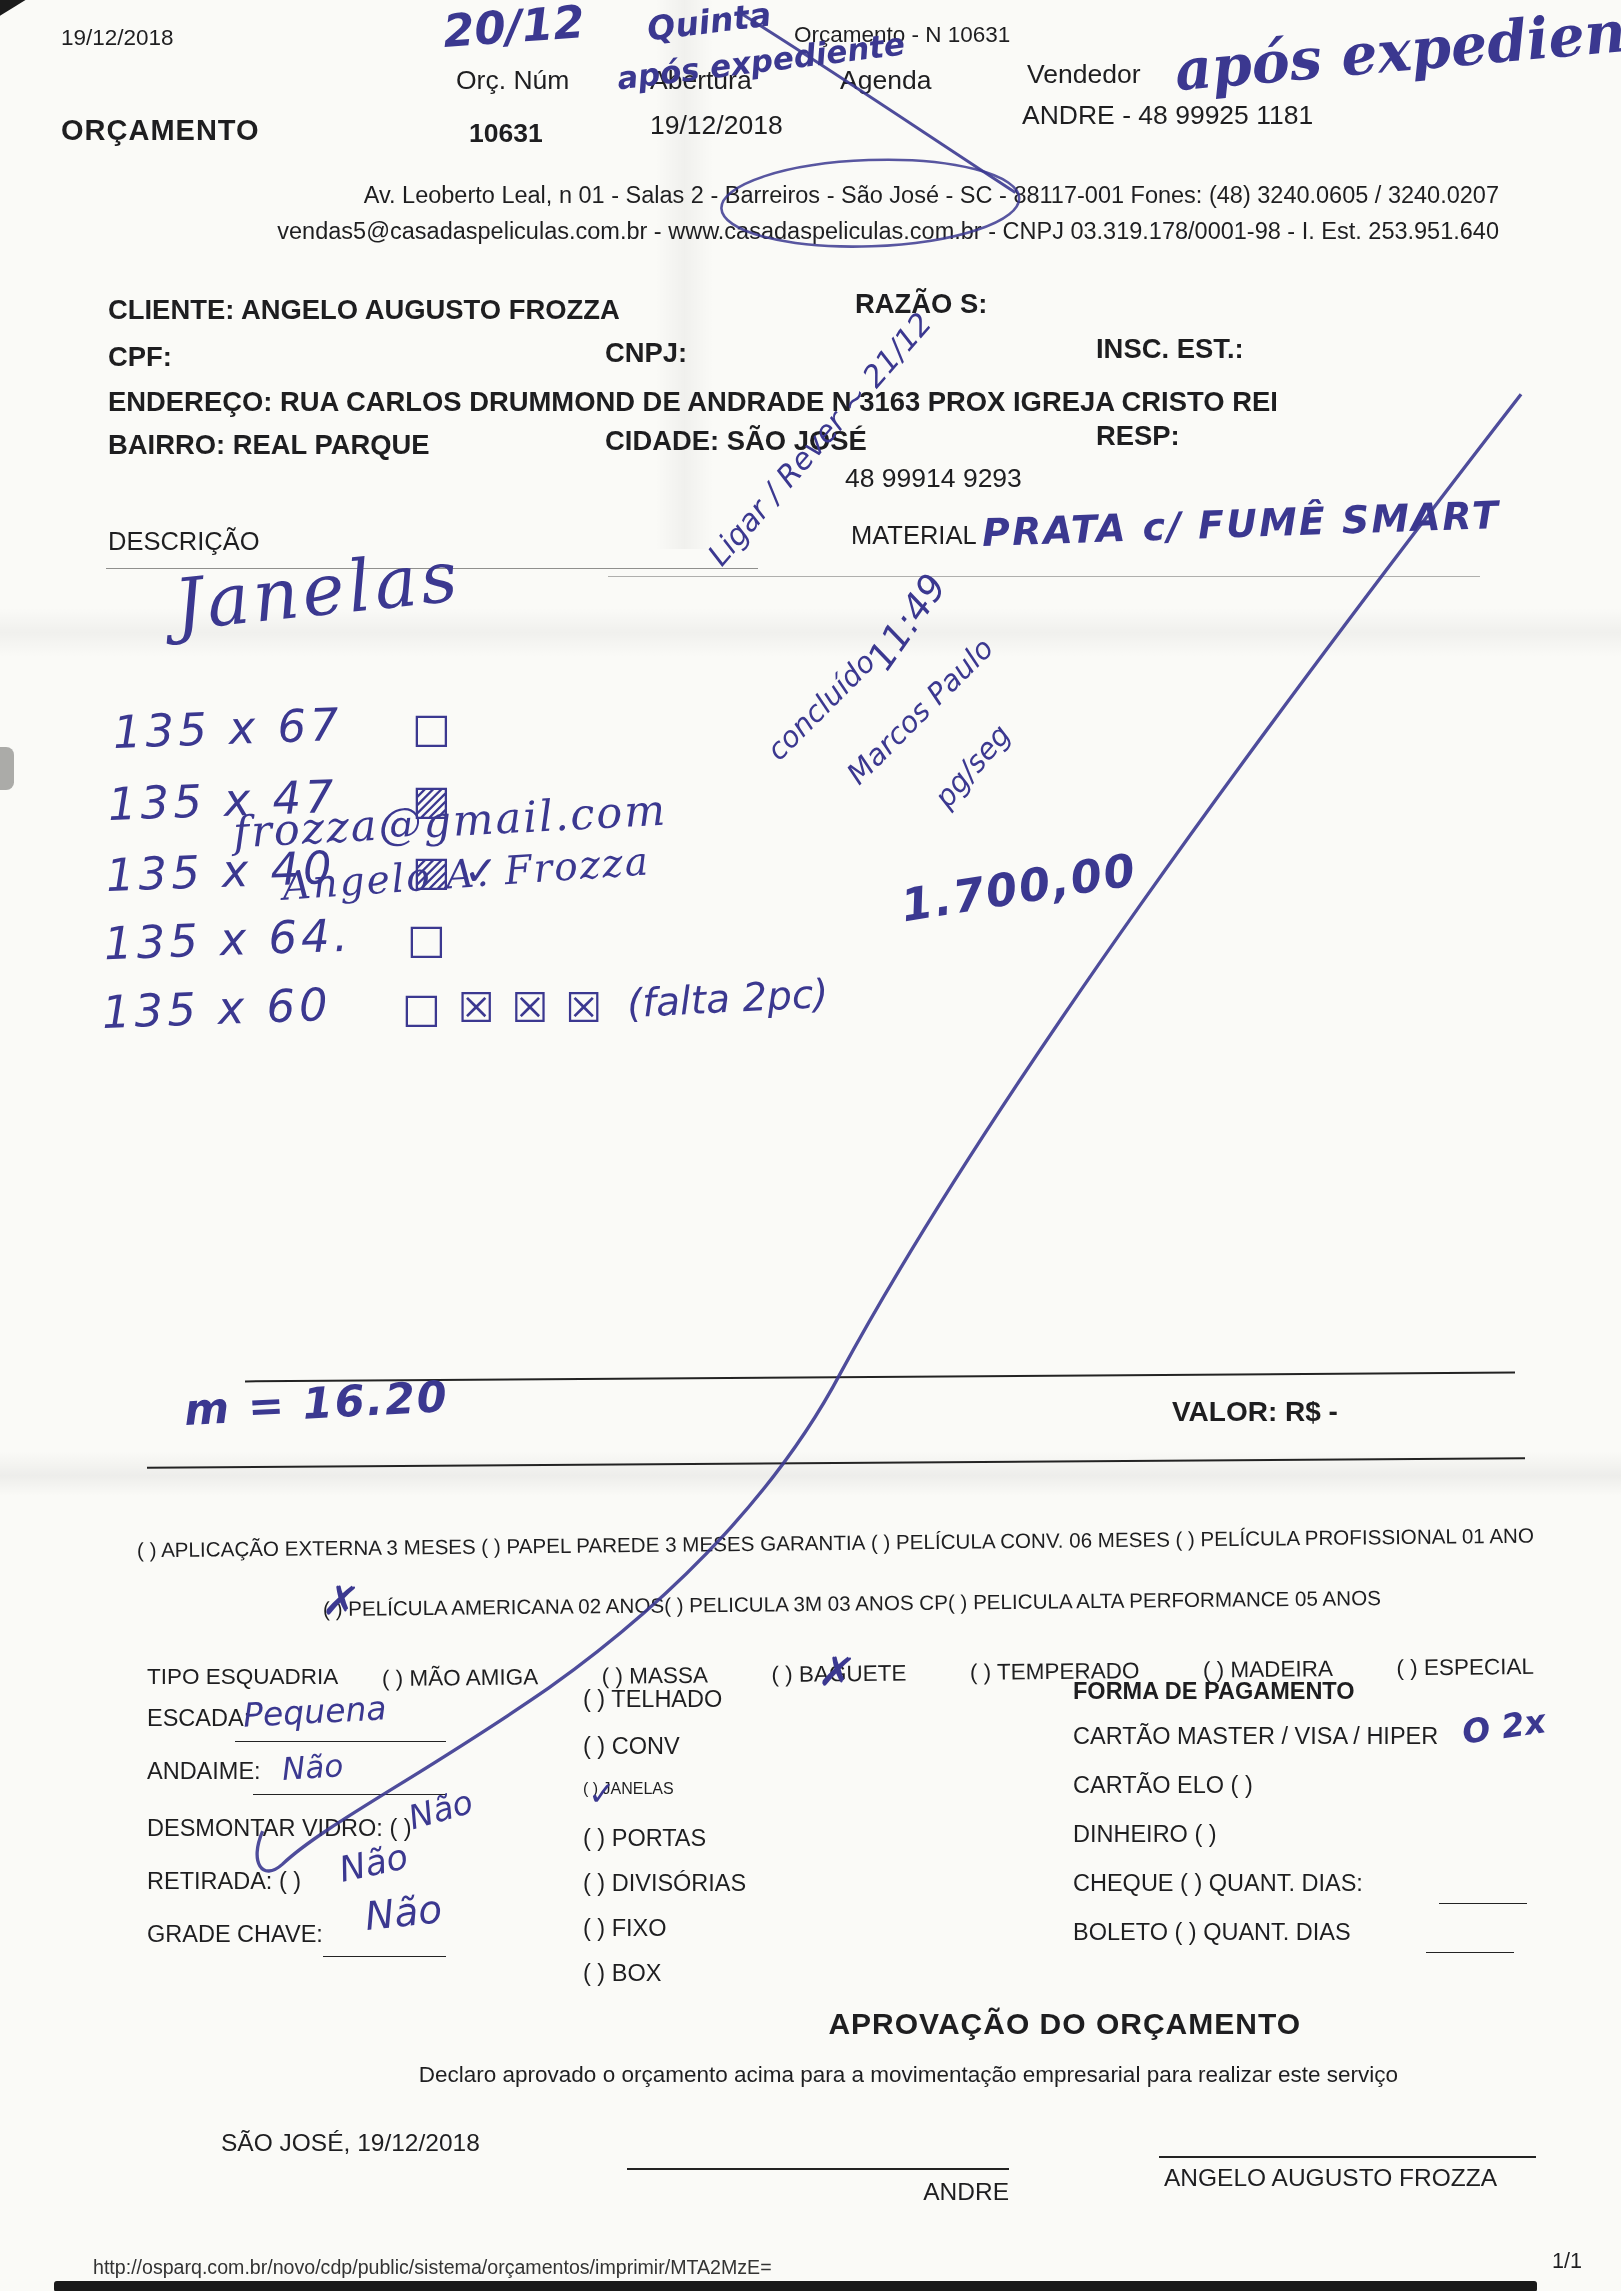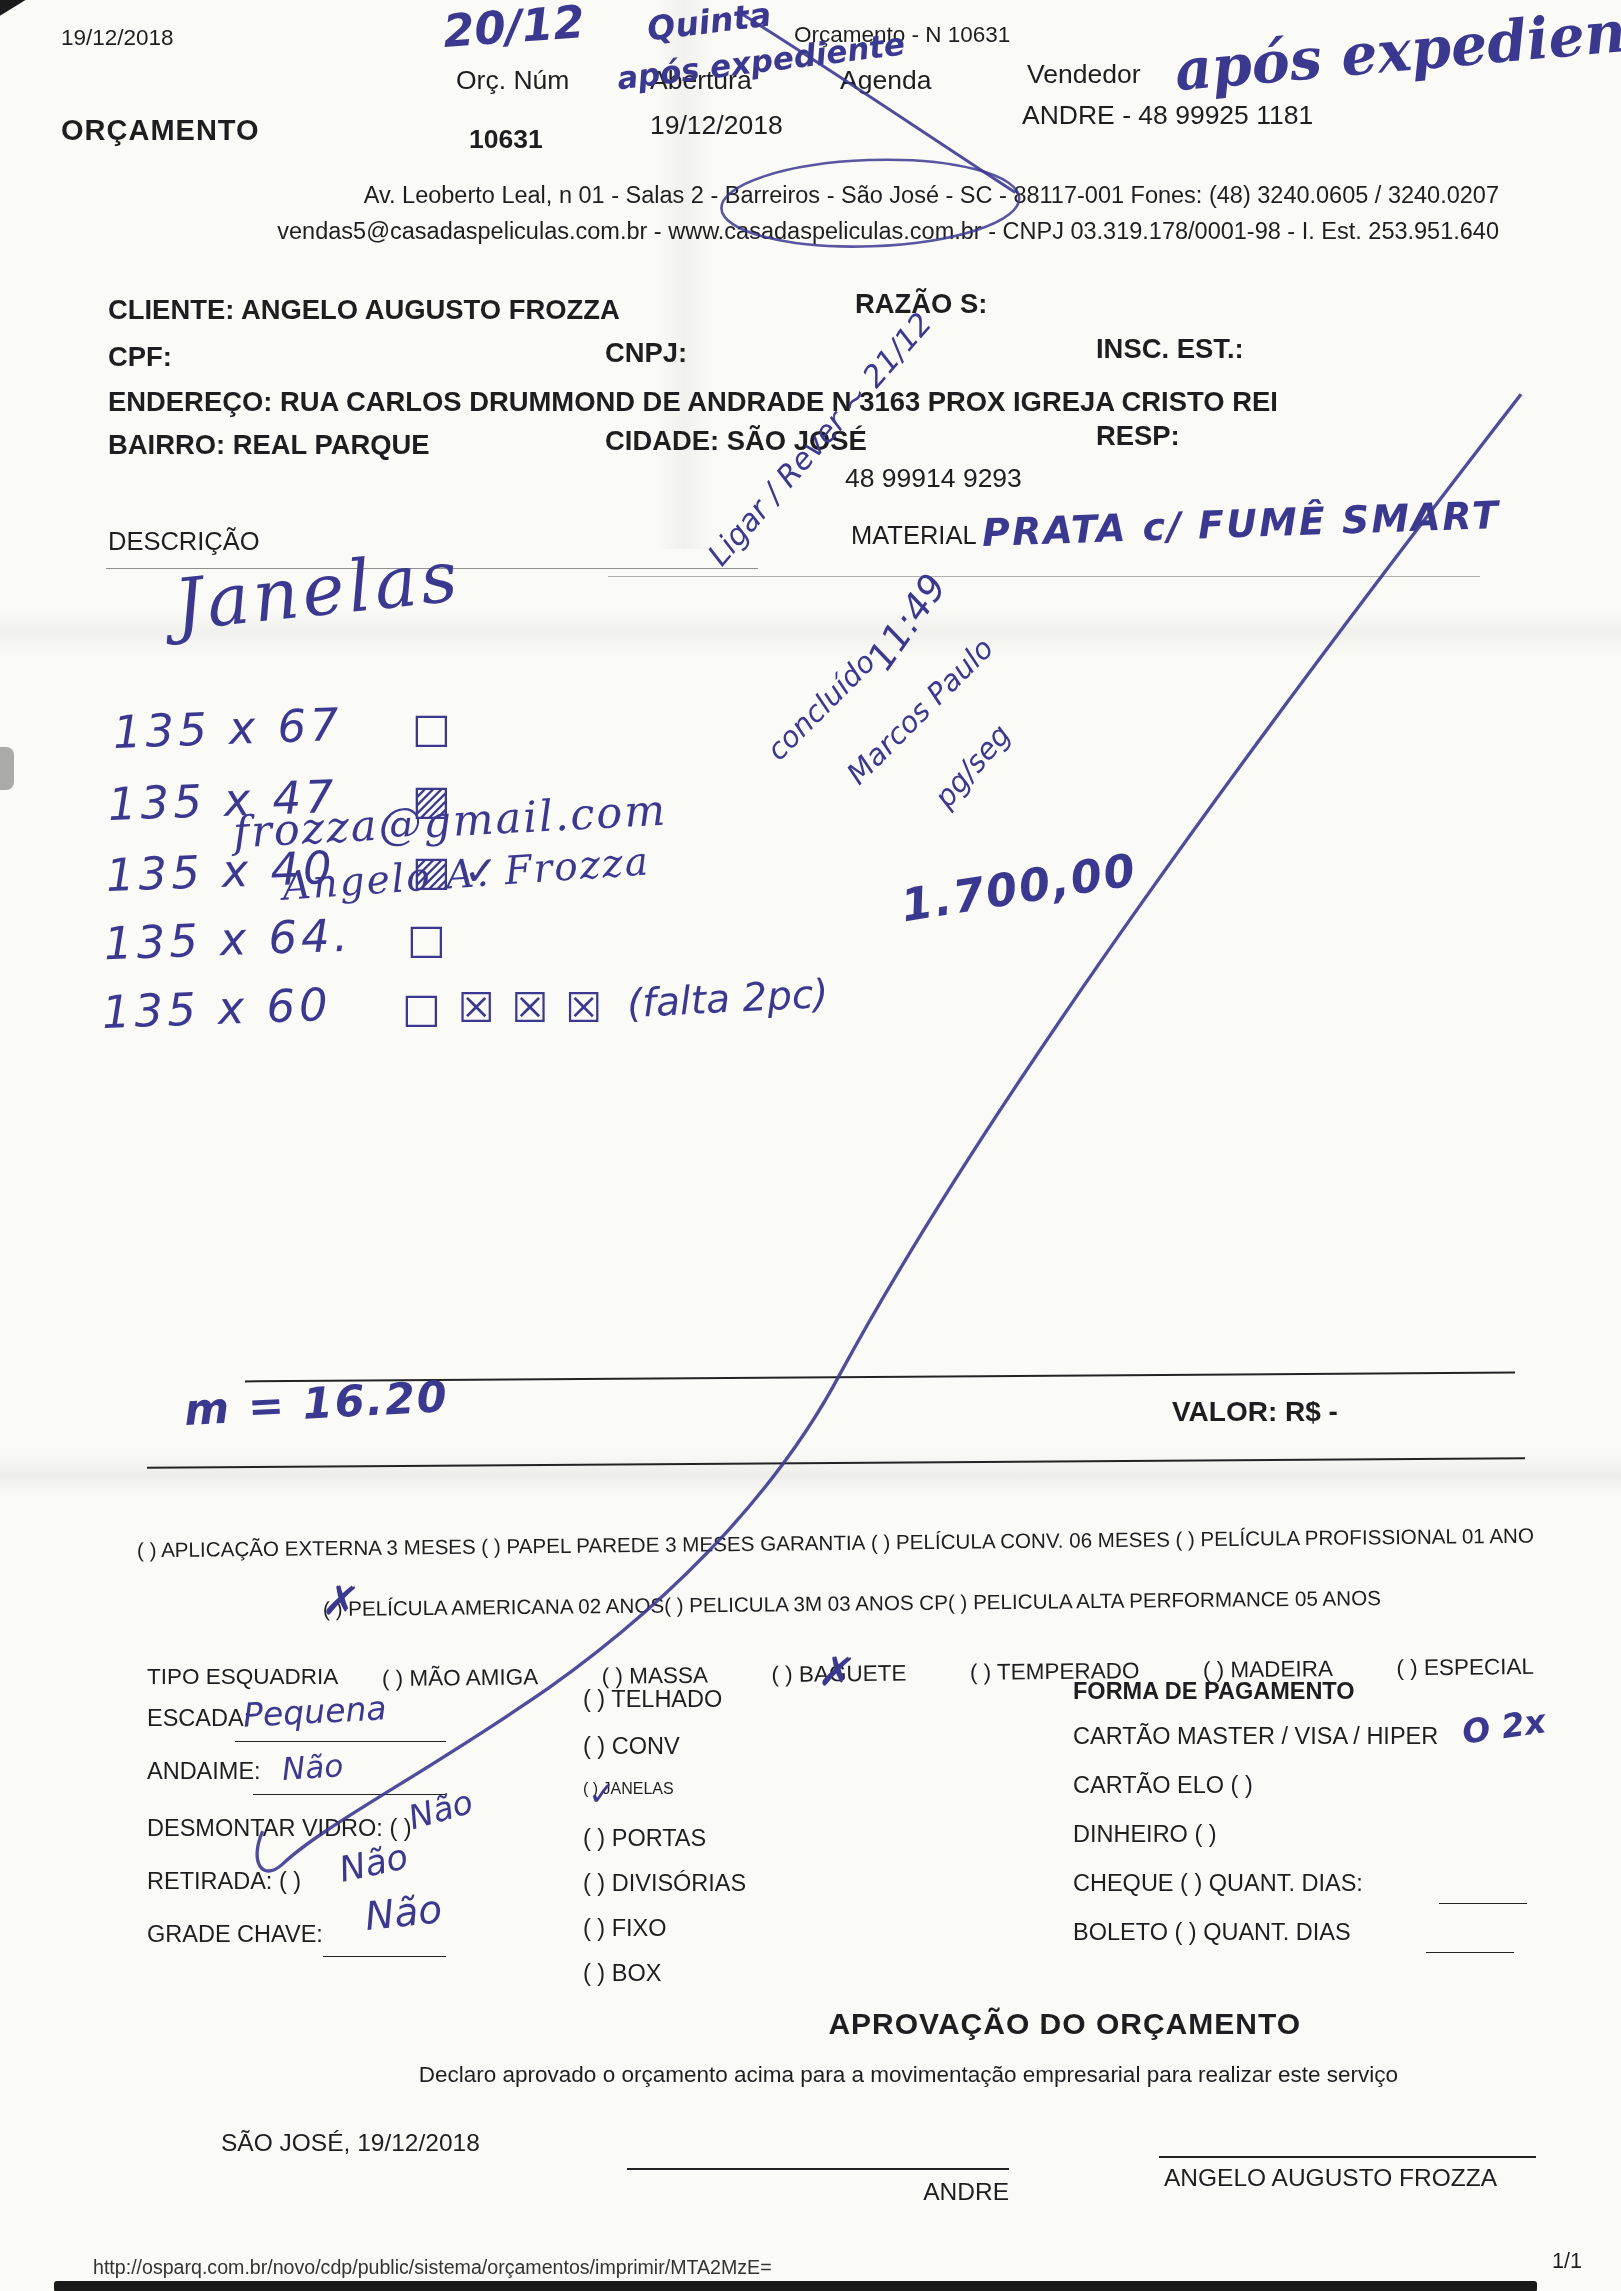--- a/index.html
+++ b/index.html
@@ -28,21 +28,21 @@
   <div class="crease" style="left:0;top:747px;width:13.7px;height:43px;background:#6a6a68;opacity:.55;border-radius:0 7.8px 7.8px 0;"></div>
   <div class="crease" style="left:0;top:608px;width:1621px;height:49px;background:linear-gradient(180deg,rgba(0,0,0,0)0%,rgba(0,0,0,.04)50%,rgba(0,0,0,0)100%);"></div>
   <div class="crease" style="left:0;top:1451px;width:1621px;height:45px;background:linear-gradient(180deg,rgba(0,0,0,0)0%,rgba(0,0,0,.05)55%,rgba(0,0,0,0)100%);"></div>
   <div class="crease" style="left:655px;top:0;width:59px;height:549px;background:linear-gradient(90deg,rgba(0,0,0,0)0%,rgba(0,0,0,.04)50%,rgba(0,0,0,0)100%);"></div>
   <div class="crease" style="left:54px;top:2281px;width:1483px;height:10.8px;background:#191919;border-radius:2.9px;"></div>
 
   <div class="abs printed" style="left:61px;top:24.5px;font-size:22.5px;">19/12/2018</div>
   <div class="abs printed bold" style="left:61px;top:114px;font-size:29px;letter-spacing:1px;">ORÇAMENTO</div>
   <div class="abs printed" style="left:794px;top:21.6px;font-size:22.5px;">Orçamento - N 10631</div>
   <div class="abs printed" style="left:456px;top:65px;font-size:26.5px;">Orç. Núm</div>
-  <div class="abs printed bold" style="left:469px;top:124px;font-size:26.5px;">10631</div>
+  <div class="abs printed bold" style="left:469px;top:118px;font-size:26.5px;">10631</div>
   <div class="abs printed" style="left:650px;top:65px;font-size:26.5px;">Abertura</div>
   <div class="abs printed" style="left:650px;top:110px;font-size:26.5px;">19/12/2018</div>
   <div class="abs printed" style="left:840px;top:65px;font-size:26.5px;">Agenda</div>
   <div class="abs printed" style="left:1027px;top:59px;font-size:26.5px;">Vendedor</div>
   <div class="abs printed" style="left:1022px;top:100px;font-size:26.5px;text-align:right;">ANDRE - 48 99925 1181</div>
 
   <div class="abs printed center" style="left:127px;top:182px;width:1372px;font-size:23.5px;">Av. Leoberto Leal, n 01 - Salas 2 - Barreiros - São José - SC - 88117-001 Fones: (48) 3240.0605 / 3240.0207</div>
   <div class="abs printed center" style="left:127px;top:218px;width:1372px;font-size:23.5px;">vendas5@casadaspeliculas.com.br - www.casadaspeliculas.com.br - CNPJ 03.319.178/0001-98 - I. Est. 253.951.640</div>
 
   <div class="abs printed bold" style="left:108px;top:294px;font-size:27.4px;">CLIENTE: ANGELO AUGUSTO FROZZA</div>

